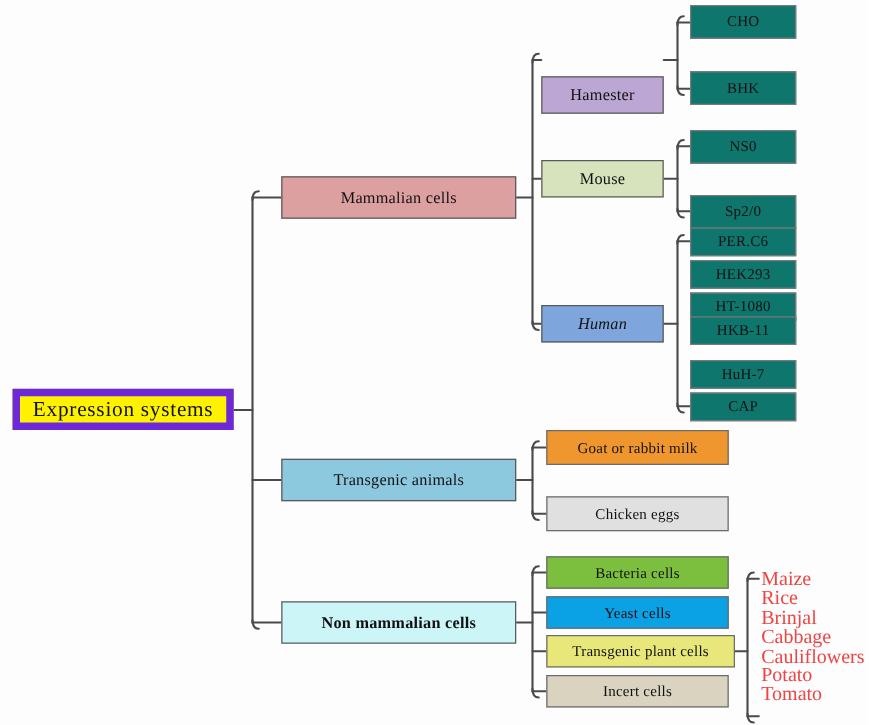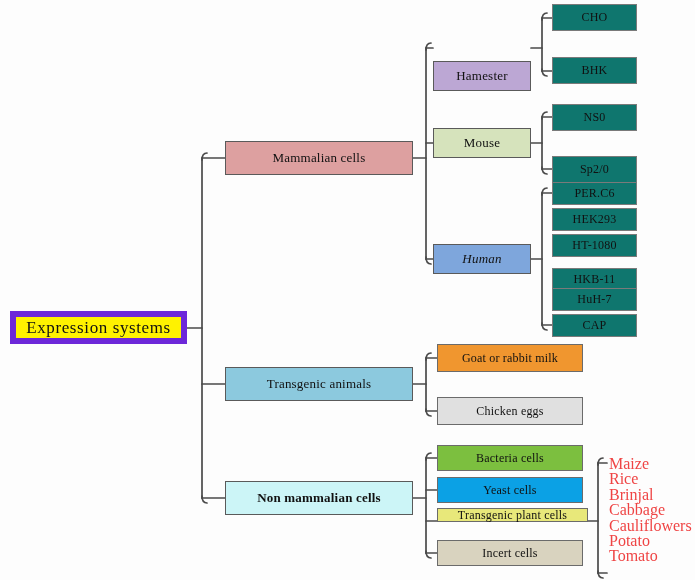--- a/index.html
+++ b/index.html
@@ -182,21 +182,21 @@
 
   <div class="node leafplain" style="left:552px; top:182px; width:85px; height:23px;">
     <span>PER.C6</span>
   </div>
   <div class="node leafplain" style="left:552px; top:208px; width:85px; height:23px;">
     <span>HEK293</span>
   </div>
   <div class="node leafplain" style="left:552px; top:234px; width:85px; height:23px;">
     <span>HT-1080</span>
   </div>
-  <div class="node leafplain" style="left:552px; top:268px; width:85px; height:23px;">
+  <div class="node leafplain" style="left:552px; top:253px; width:85px; height:23px;">
     <span>HKB-11</span>
   </div>
   <div class="node leafplain" style="left:552px; top:288px; width:85px; height:23px;">
     <span>HuH-7</span>
   </div>
   <div class="node leafplain" style="left:552px; top:314px; width:85px; height:23px;">
     <span>CAP</span>
   </div>
 
   <div class="node leaf" style="left:437px; top:344px; width:146px; height:28px; background:#F0962F;">
@@ -205,21 +205,21 @@
   <div class="node leaf" style="left:437px; top:397px; width:146px; height:28px; background:#E0E0E0;">
     <span>Chicken eggs</span>
   </div>
 
   <div class="node leaf" style="left:437px; top:445px; width:146px; height:26px; background:#7CBF3F;">
     <span>Bacteria cells</span>
   </div>
   <div class="node leaf" style="left:437px; top:477px; width:146px; height:26px; background:#0BA1E5;">
     <span>Yeast cells</span>
   </div>
-  <div class="node leaf" style="left:437px; top:508px; width:151px; height:14px; background:#E8E87A;">
+  <div class="node leaf" style="left:437px; top:508px; width:151px; height:26px; background:#E8E87A;">
     <span>Transgenic plant cells</span>
   </div>
   <div class="node leaf" style="left:437px; top:540px; width:146px; height:26px; background:#D9D3BF;">
     <span>Incert cells</span>
   </div>
 
   <div class="plantlist" style="left:609px; top:456px;">
     <div>Maize</div>
     <div>Rice</div>
     <div>Brinjal</div>

